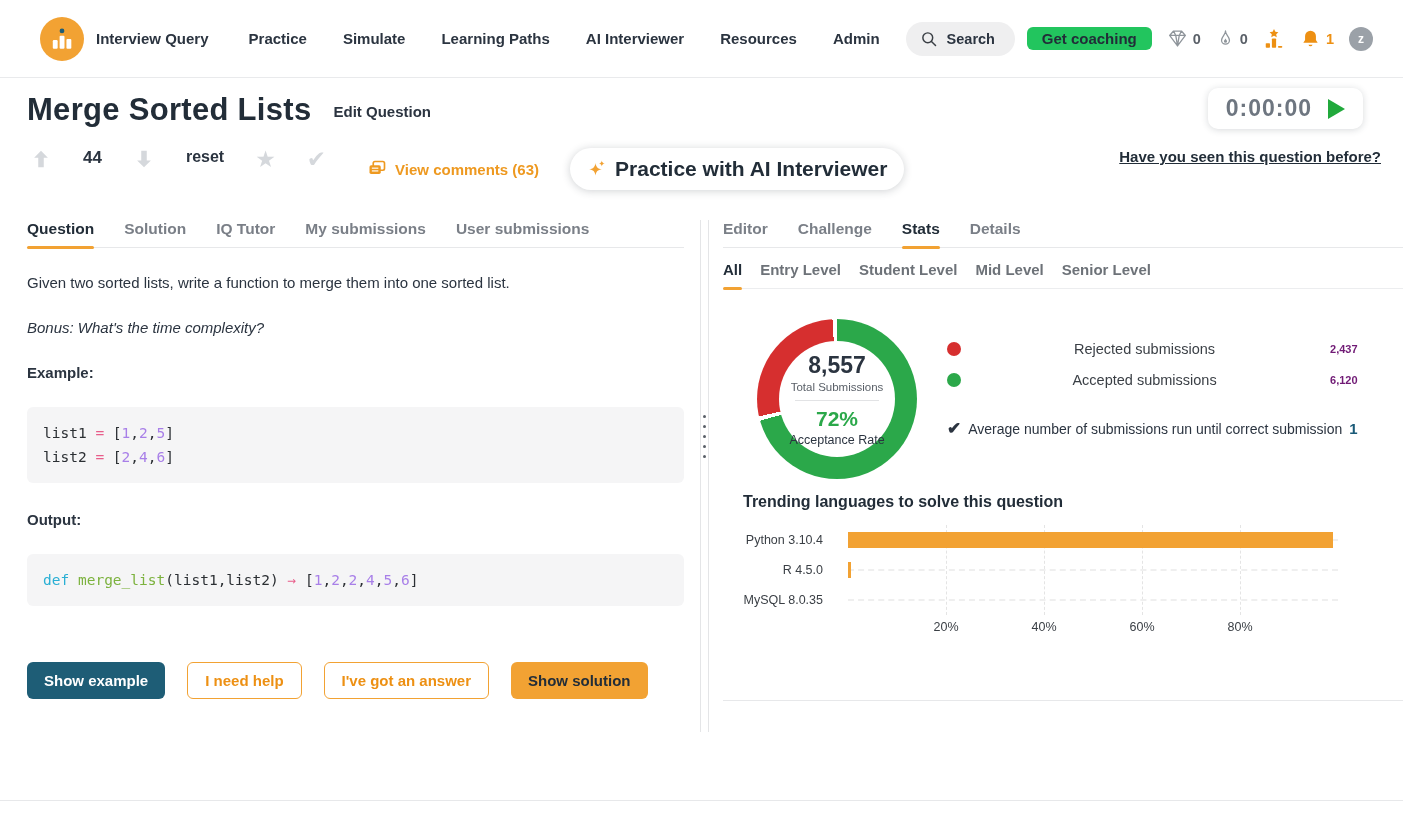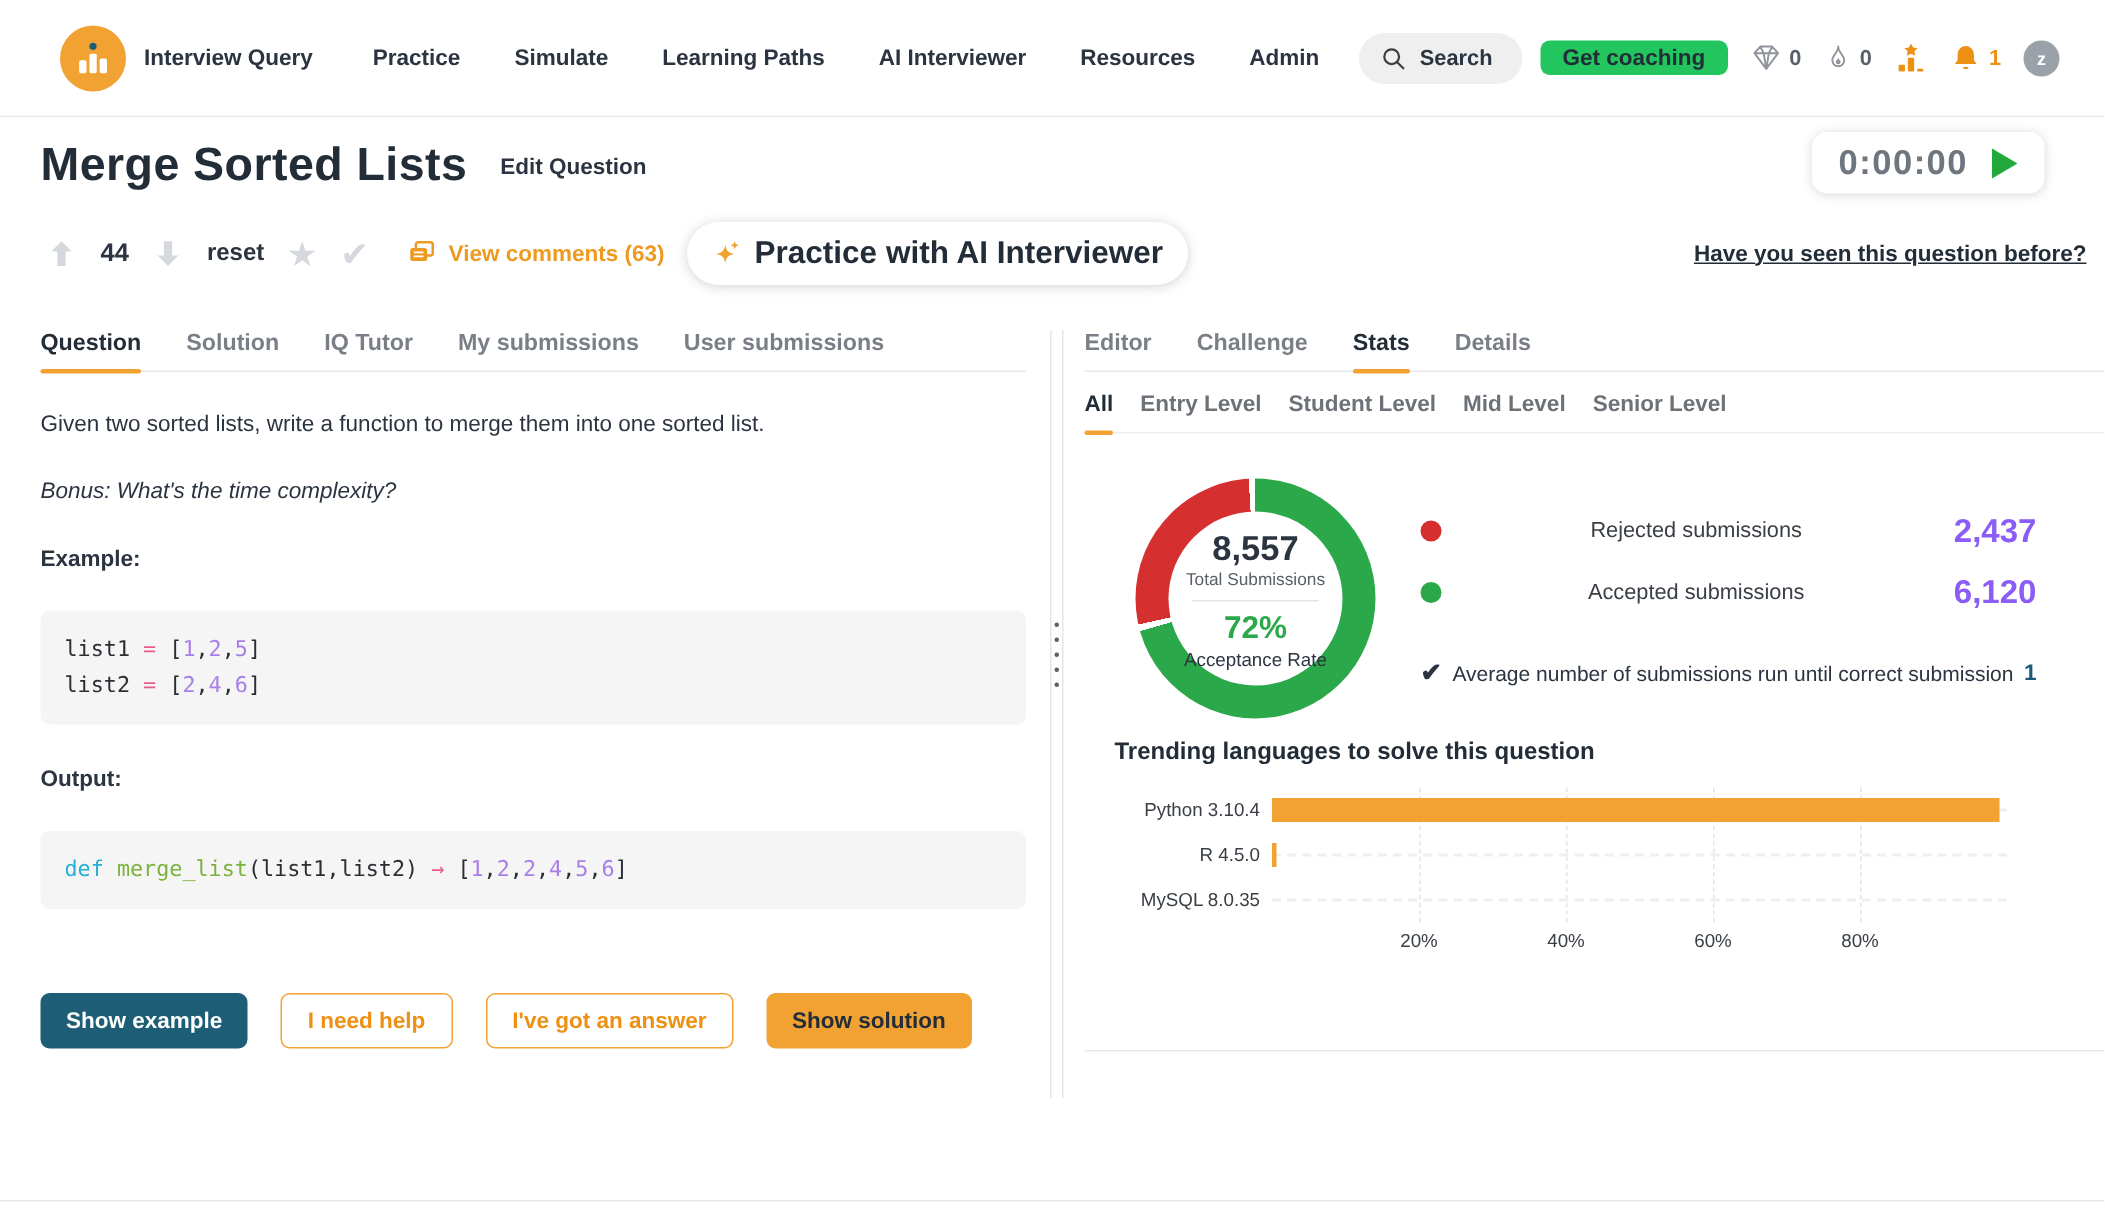--- a/index.html
+++ b/index.html
@@ -21,21 +21,21 @@
   .avatar { width:24px; height:24px; border-radius:50%; background:#9BA1A8; color:#fff; font-size:12px; display:flex; align-items:center; justify-content:center; font-weight:700; cursor:pointer; }
 
   
   .title-row { display:flex; align-items:flex-start; padding:10px 40px 0 27px; }
   h1.q-title { font-size:31px; font-weight:800; color:#222D38; letter-spacing:.3px; line-height:44px; }
   .edit-link { margin-left:22px; margin-top:15px; font-size:15px; font-weight:600; color:#2B3440; cursor:pointer; }
   .timer-card { margin-left:auto; background:#fff; border-radius:10px; box-shadow:0 1px 7px rgba(40,50,60,.18); padding:7px 18px; display:flex; align-items:center; gap:16px; }
   .timer-text { font-size:23px; font-weight:700; color:#6E7680; letter-spacing:1px; }
   .play-tri { width:0; height:0; border-left:17px solid #21A93C; border-top:10px solid transparent; border-bottom:10px solid transparent; cursor:pointer; }
 
-  .vote-row { display:flex; align-items:center; gap:15px; padding:16px 12px 0 30px; }
+  .vote-row { display:flex; gap:31px; padding:16px 22px 0 30px; }
   .vote-count { font-size:17px; font-weight:600; }
   .reset-link { font-size:16px; font-weight:600; cursor:pointer; }
   .gicon { color:#D5D8DC; font-size:23px; line-height:1; cursor:pointer; }
   .comments { display:flex; align-items:center; gap:8px; color:#EE9920; font-weight:700; font-size:15px; cursor:pointer; margin-left:10px; }
   .ai-pill { display:flex; align-items:center; gap:8px; background:#fff; border-radius:22px; box-shadow:0 1px 8px rgba(40,50,60,.22); padding:9px 17px; font-weight:700; font-size:21px; color:#222D38; cursor:pointer; }
   .seen-link { margin-left:auto; font-size:15px; font-weight:600; text-decoration:underline; color:#222D38; cursor:pointer; }
 
   
   .split { display:flex; align-items:flex-start; margin-top:30px; }
   .left-panel { width:684px; padding-left:27px; }
@@ -72,29 +72,29 @@
   .donut-hole { position:absolute; inset:22px; background:#fff; border-radius:50%; display:flex; flex-direction:column; align-items:center; justify-content:center; }
   .donut-total { font-size:23px; font-weight:800; color:#2B3440; }
   .donut-total-label { font-size:11.5px; color:#5A6068; margin-top:2px; }
   .donut-div { width:84px; height:1px; background:#E2E3E5; margin:7px 0 6px; }
   .donut-rate { font-size:21px; font-weight:800; color:#2BA84A; }
   .donut-rate-label { font-size:12.5px; color:#2B3440; margin-top:2px; }
   .stats-right { margin-left:30px; padding-top:22px; }
   .legend-row { display:flex; align-items:center; gap:10px; margin-bottom:15px;justify-content:space-between; }
   .legend-dot { width:14px; height:14px; border-radius:50%; flex:0 0 auto; }
   .legend-label { font-size:14.5px; color:#3A3F45; }
-  .legend-val { font-size:22px; font-weight:700; color:#8b5cf6; margin-left:2px; }
+  .legend-val { font-size:11px; font-weight:700; color:#701a75; margin-left:2px; }
   .avg-row { display:flex; align-items:center; gap:7px; margin-top:30px; font-size:14px; color:#2B3440; }
   .avg-check { font-size:17px; font-weight:700; color:#2B3440; }
   .avg-val { font-weight:700; color:#1A5A78; font-size:15px; }
 
   .chart-title { margin-top:14px; padding-left:20px; font-size:16px; font-weight:700; color:#222D38; }
   .hbar-chart { margin-top:14px; padding-left:20px; display:flex; }
   .hbar-labels { width:105px; display:flex; flex-direction:column; }
-  .hbar-label { height:30px; display:flex; align-items:center; justify-content:flex-end; padding-right:8px; font-size:12.5px; color:#3A3F45; }
+  .hbar-label { height:30px; display:flex; align-items:center; justify-content:flex-end; padding-right:25px; font-size:12.5px; color:#3A3F45; }
   .plot-col { position:relative; }
   .plot { position:relative; width:490px; height:90px; }
   .vgrid { position:absolute; top:0; bottom:0; border-left:1px dashed #E4E4E4; }
   .hgrid { position:absolute; left:0; right:0; border-top:2px dashed #EFEFEF; }
   .hbar { position:absolute; left:0; height:16px; background:#F2A233; }
   .xticks { position:relative; height:20px; margin-top:5px; }
   .xtick { position:absolute; transform:translateX(-50%); font-size:12.5px; color:#3A3F45; }
 
   .footer-rule { position:absolute; left:0; right:0; top:800px; border-top:1px solid #E7E8EA; }
 </style>

